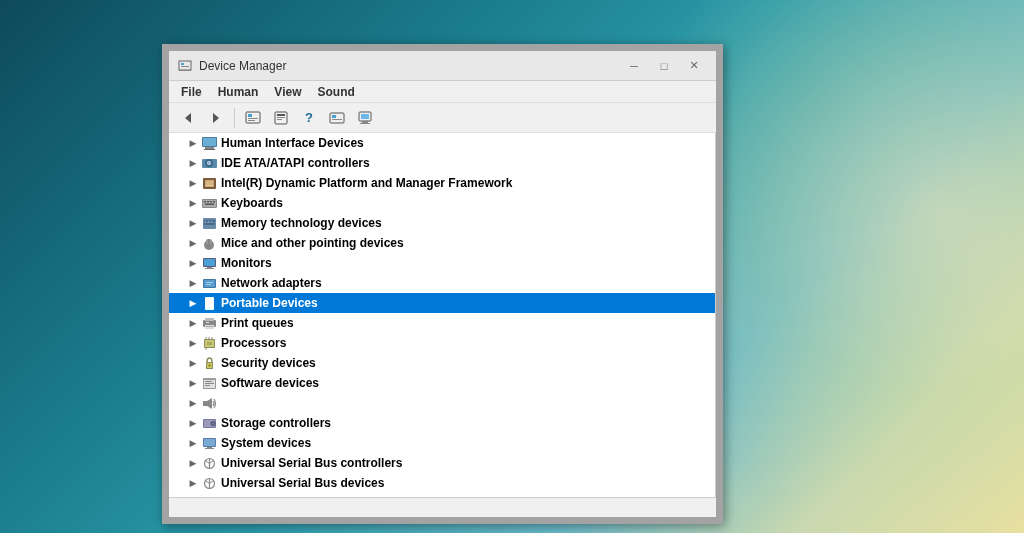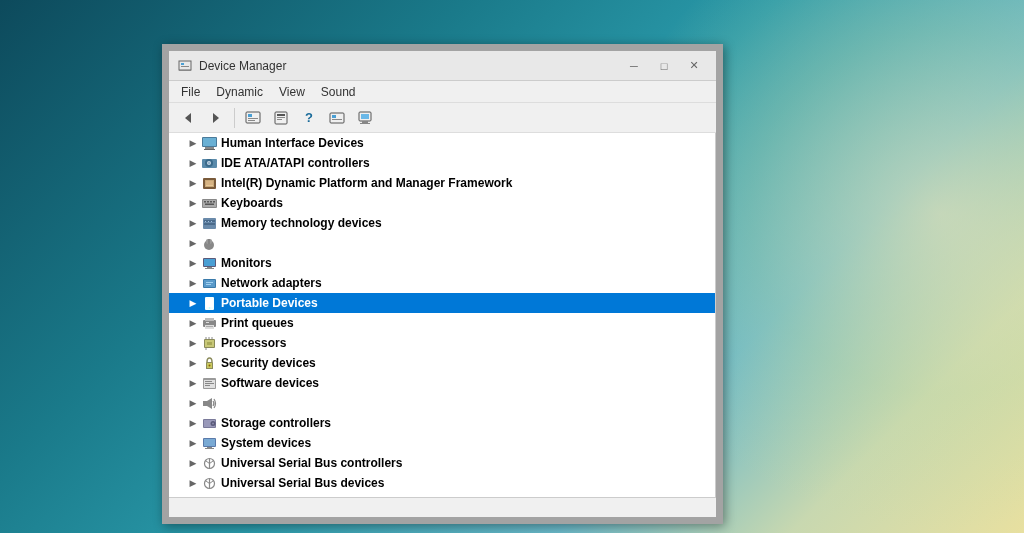--- a/index.html
+++ b/index.html
@@ -92,20 +92,21 @@
       display: flex;
       align-items: center;
       padding: 0 4px;
     }
 
     .menu-item {
       padding: 6px 8px;
       cursor: pointer;
       font-size: 12px;
       color: #333;
+      font-weight: bold;
     }
 
     .toolbar {
       height: 30px;
       background: #f0f0f0;
       border-bottom: 1px solid #ddd;
       display: flex;
       align-items: center;
       padding: 0 6px;
       gap: 2px;
@@ -238,21 +239,21 @@
     <span class="title-bar-text">Device Manager</span>
     <div class="title-bar-buttons">
       <button class="title-btn">─</button>
       <button class="title-btn">□</button>
       <button class="title-btn close">✕</button>
     </div>
   </div>
 
   <div class="menu-bar">
     <span class="menu-item">File</span>
-    <span class="menu-item">Dynamic</span>
+    <span class="menu-item">Human</span>
     <span class="menu-item">View</span>
     <span class="menu-item">Sound</span>
   </div>
 
   <div class="toolbar">
     <button class="toolbar-btn">
       <svg width="14" height="14" viewBox="0 0 14 14">
           <polygon points="10,2 4,7 10,12" fill="#555"></polygon>
         </svg>
     </button>
@@ -372,20 +373,21 @@
 
       <div class="tree-item">
         <span class="expand-arrow">▶</span>
         <span class="item-icon">
           <svg width="15" height="13" viewBox="0 0 15 13">
               <ellipse cx="7" cy="8" rx="5" ry="5" fill="#888"></ellipse>
               <rect x="4" y="2" width="6" height="5" rx="2" fill="#999"></rect>
               <line x1="7" y1="2" x2="7" y2="7" stroke="#666" stroke-width="0.8"></line>
             </svg>
         </span>
+        <span class="item-label">Mice and other pointing devices</span>
       </div>
 
       <div class="tree-item">
         <span class="expand-arrow">▶</span>
         <span class="item-icon">
           <svg width="15" height="13" viewBox="0 0 15 13">
               <rect x="1" y="1" width="13" height="9" rx="1" fill="#5a5a7a"></rect>
               <rect x="2" y="2" width="11" height="7" fill="#4a9fd4"></rect>
               <rect x="5" y="10" width="5" height="1" fill="#888"></rect>
               <rect x="3" y="11" width="9" height="1" fill="#888"></rect>

